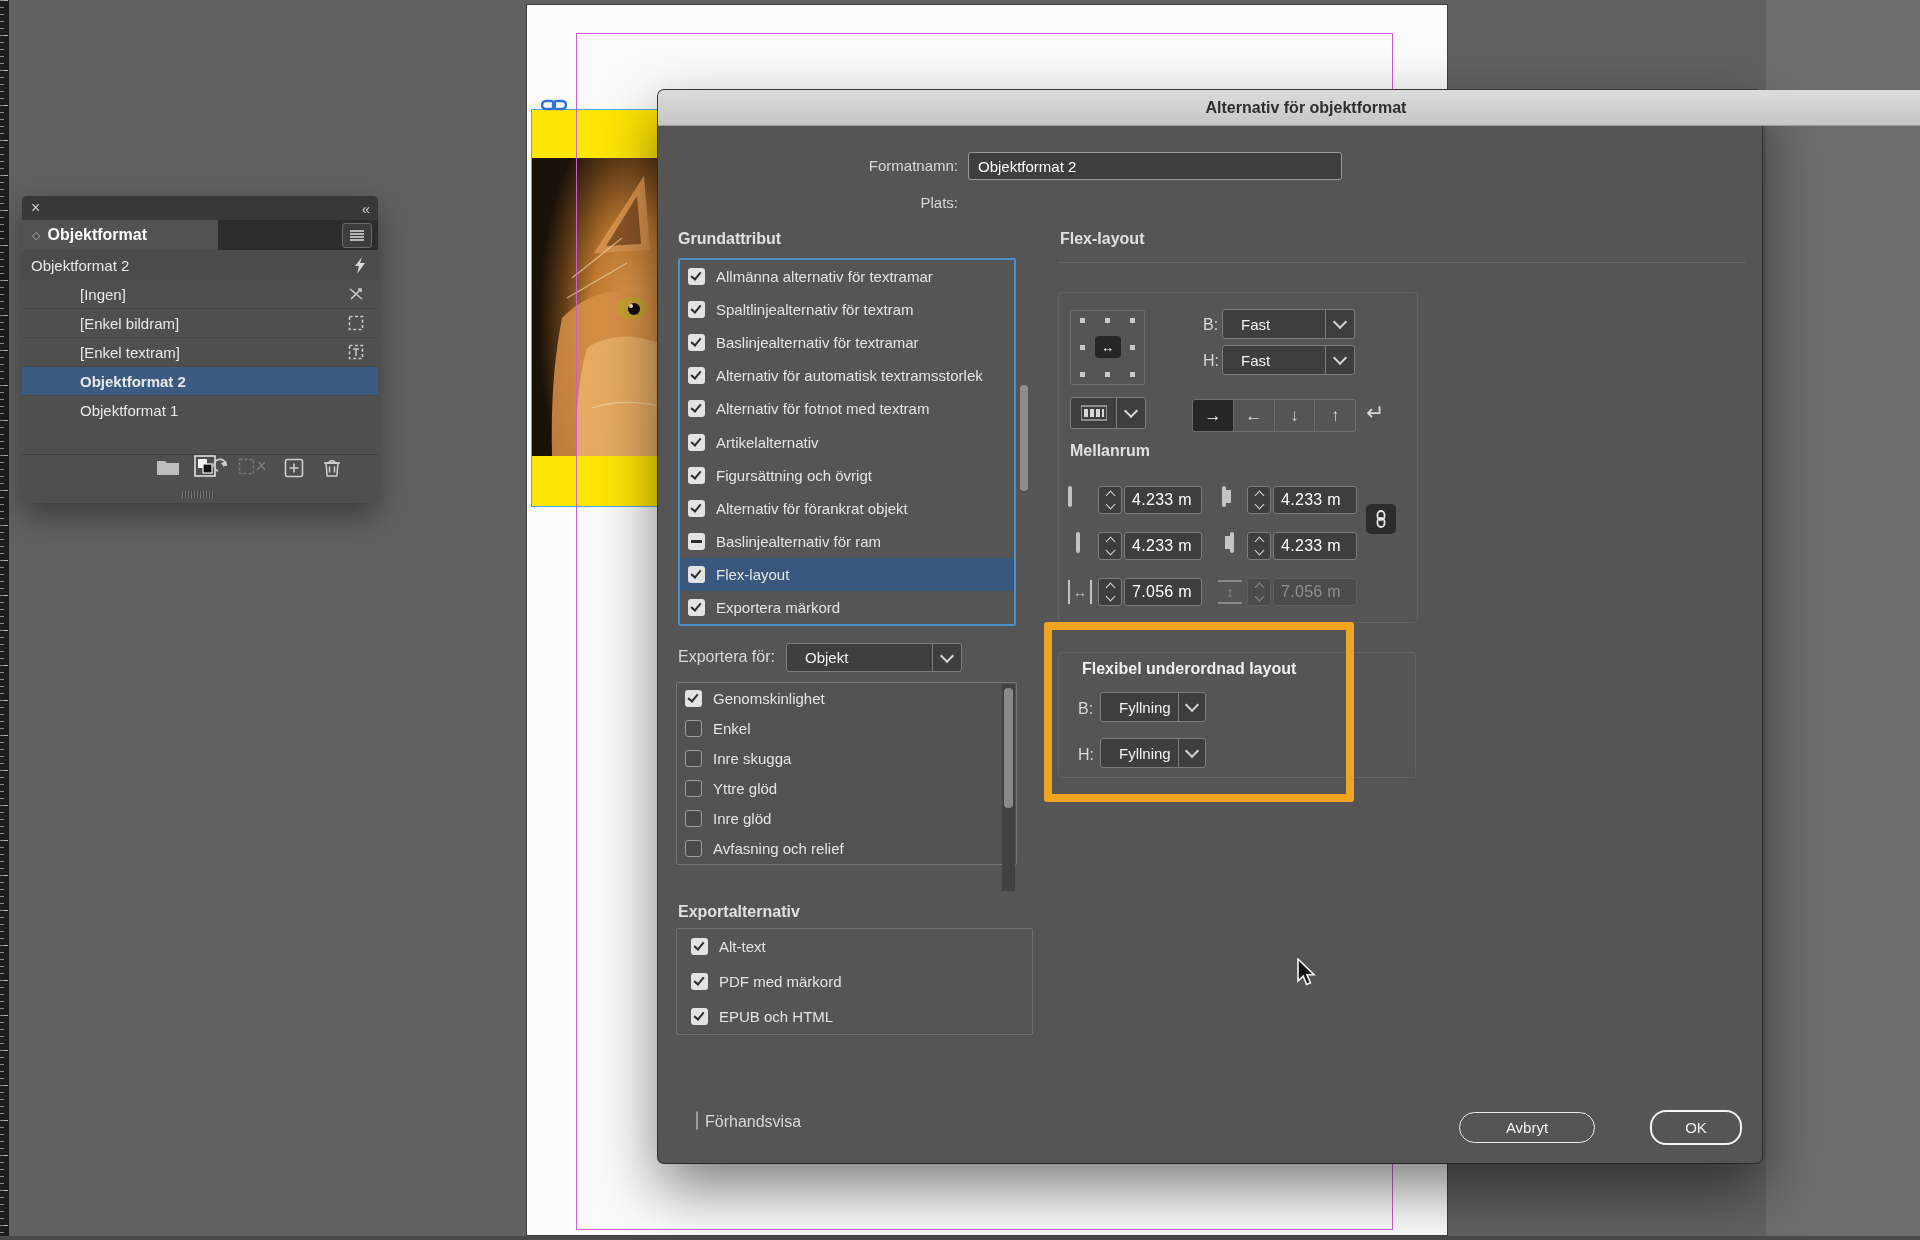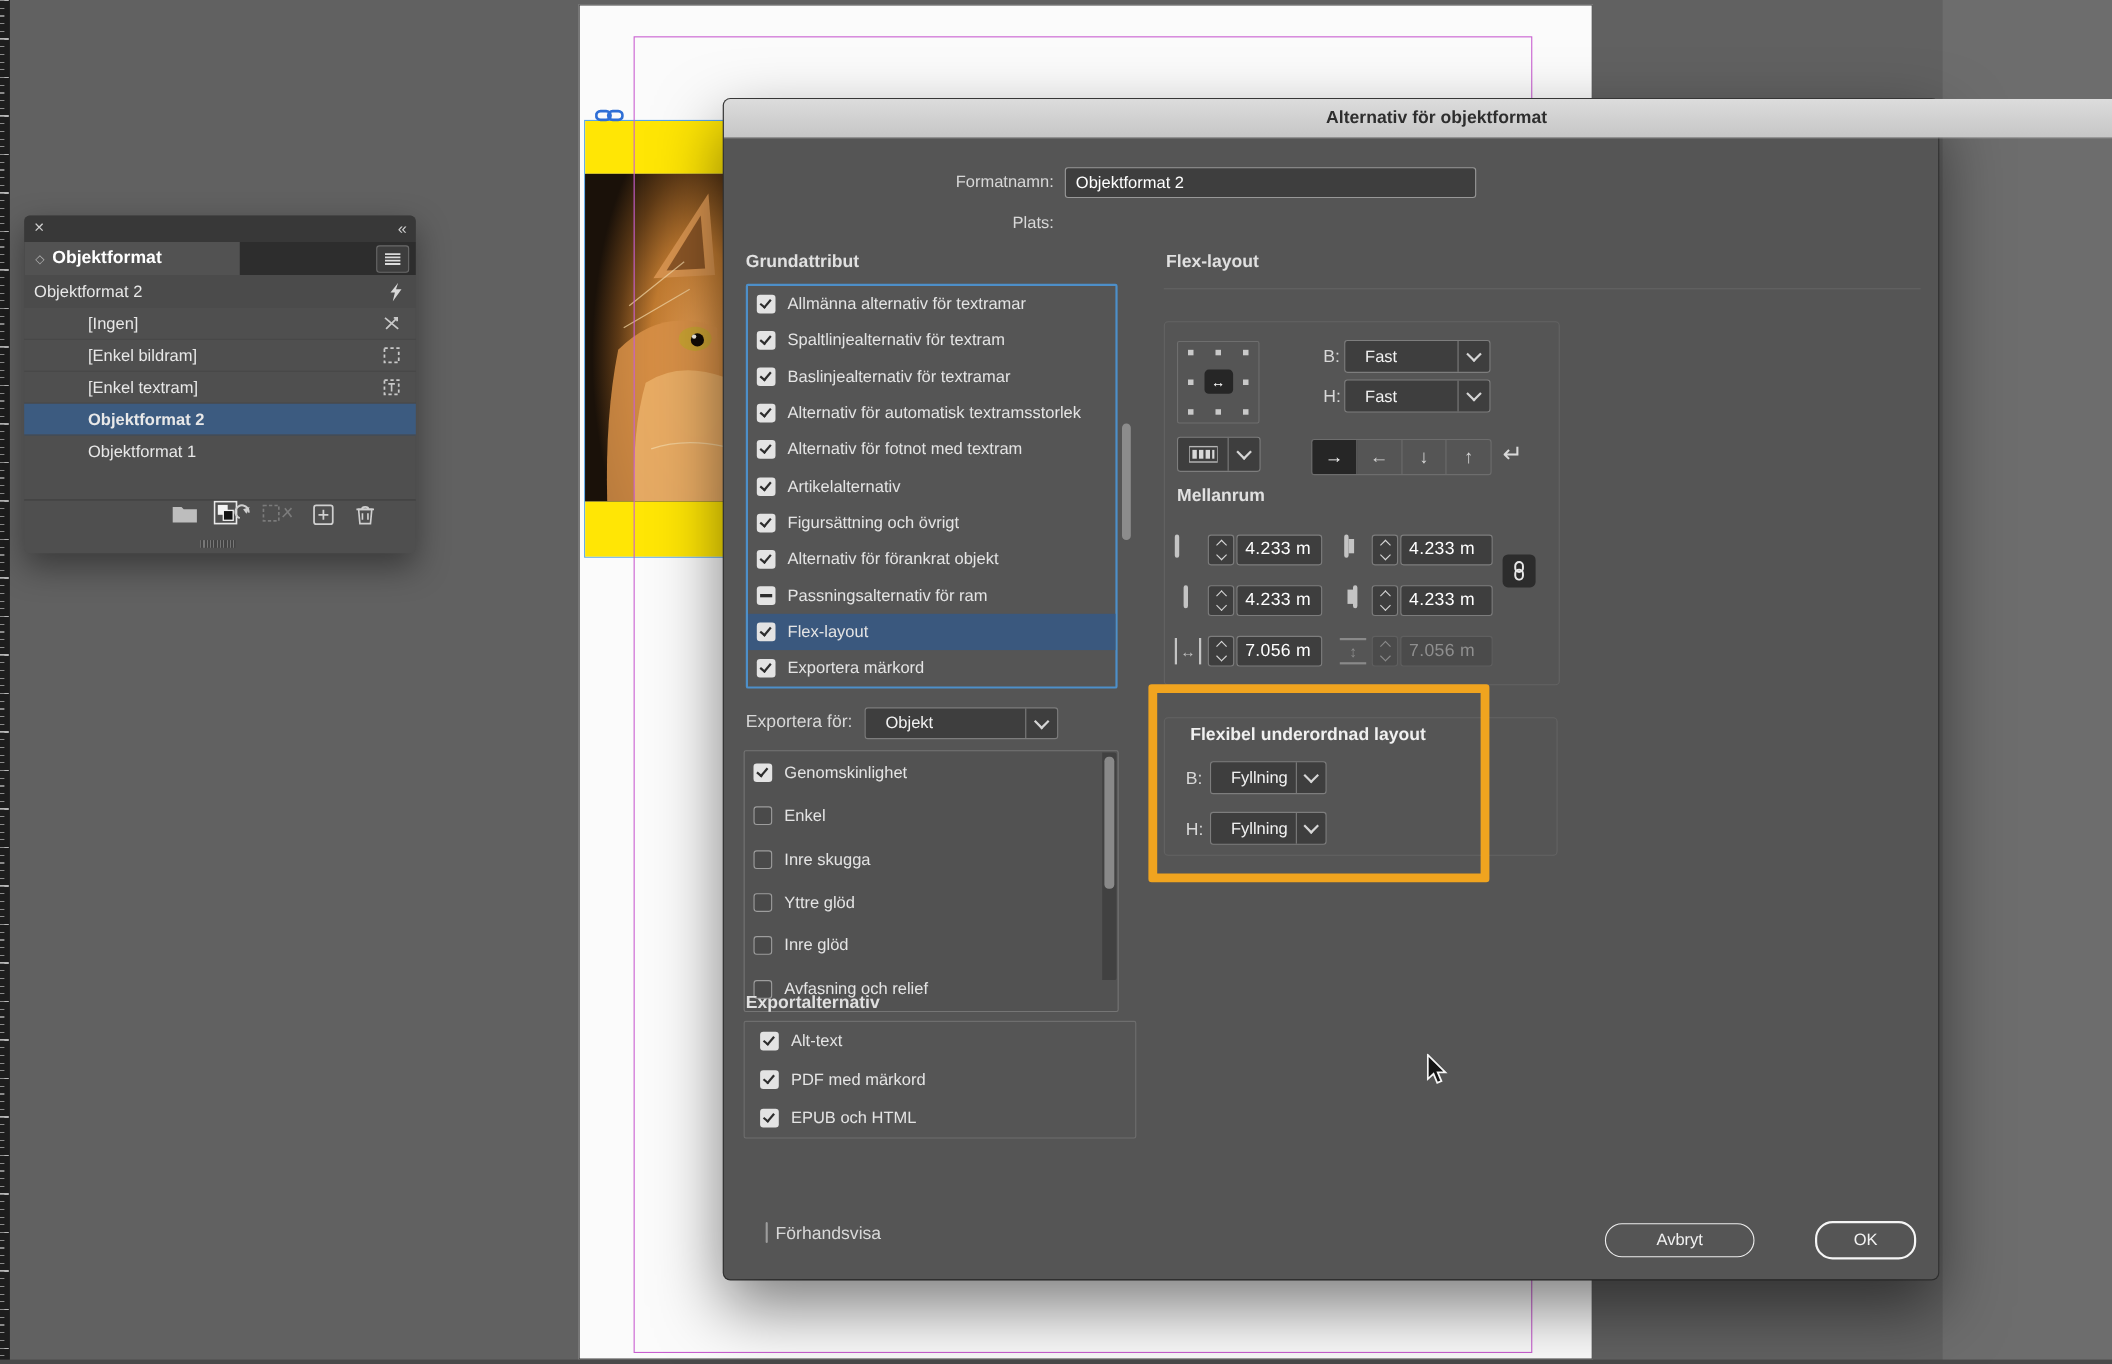--- a/index.html
+++ b/index.html
@@ -67,21 +67,21 @@
         border-right:2.5px solid #2d2d2d;border-bottom:2.5px solid #2d2d2d;transform:rotate(40deg);}
   .chk.mixed::after{content:"";position:absolute;left:3px;top:7px;width:11px;height:3px;background:#2d2d2d;}
   .chk.off{background:#4a4a4a;border:1.5px solid #9d9d9d;}
   .sthumb{background:#979797;border-radius:4px;opacity:.85;}
   .dd{display:flex;align-items:stretch;background:#3e3e3e;border:1px solid #7d7d7d;border-radius:3px;
       color:#f2f2f2;box-sizing:border-box;}
   .dd .val{flex:1;display:flex;align-items:center;padding-left:18px;font-size:15px;overflow:hidden;white-space:nowrap;}
   .dd .cseg{width:28px;border-left:1px solid #7d7d7d;display:flex;align-items:center;justify-content:center;}
   .chev{width:8px;height:8px;border-right:2px solid #d6d6d6;border-bottom:2px solid #d6d6d6;
         transform:rotate(45deg);margin-top:-4px;}
-  #fx-list{left:18px;top:592px;width:341px;height:238px;border:1px solid #757575;border-radius:2px;
+  #fx-list{left:18px;top:592px;width:341px;height:183px;border:1px solid #757575;border-radius:2px;
         box-sizing:border-box;display:flex;flex-direction:column;background:#525252;}
   .fxrow{flex:1;display:flex;align-items:center;gap:11px;padding-left:8px;}
   #fx-track{position:absolute;right:1px;top:1px;width:13px;height:207px;background:#414141;border-radius:0 2px 2px 0;}
   #fx-thumb{position:absolute;right:2px;top:4px;width:9px;height:120px;}
   #export-box{left:18px;top:838px;width:357px;height:107px;border:1px solid #6e6e6e;border-radius:2px;
         box-sizing:border-box;display:flex;flex-direction:column;padding-left:6px;}
   .btn{border-radius:16px;display:flex;align-items:center;justify-content:center;
        color:#f2f2f2;font-size:15px;background:transparent;}
   
   .gbox{border:1px solid #636363;border-radius:4px;box-sizing:border-box;}
@@ -285,21 +285,21 @@
     <div class="brow">
         <span class="chk on"></span>
         <span>Figursättning och övrigt</span>
       </div>
     <div class="brow">
         <span class="chk on"></span>
         <span>Alternativ för förankrat objekt</span>
       </div>
     <div class="brow">
         <span class="chk mixed"></span>
-        <span>Passningsalternativ för ram</span>
+        <span>Baslinjealternativ för ram</span>
       </div>
     <div class="brow sel">
         <span class="chk on"></span>
         <span>Flex-layout</span>
       </div>
     <div class="brow">
         <span class="chk on"></span>
         <span>Exportera märkord</span>
       </div>
   </div>

